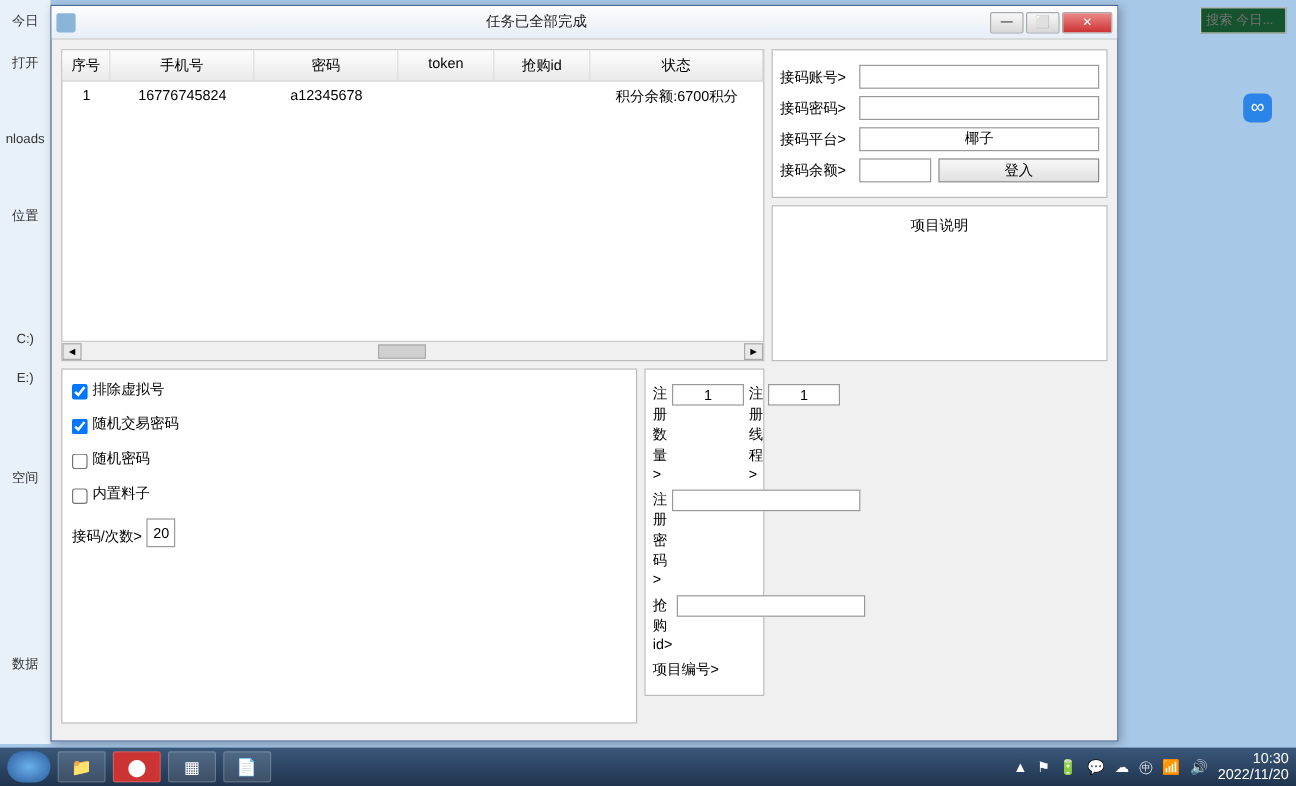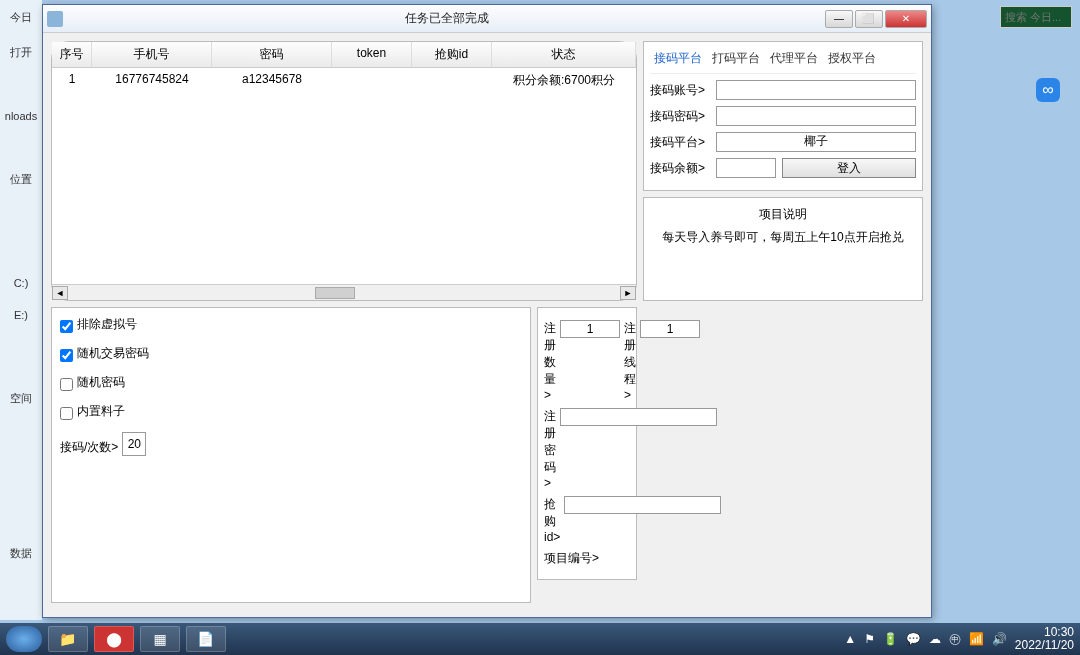--- a/index.html
+++ b/index.html
@@ -17,21 +17,21 @@
 .titlebar-icon { width: 16px; height: 16px; background: #8ab4d8; margin-right: 6px; border-radius: 2px; }
 .titlebar-text { flex: 1; font-size: 12px; color: #222; text-align: center; }
 .win-btns { display: flex; gap: 2px; }
 .win-btn { width: 28px; height: 18px; background: linear-gradient(#f8f8f8,#d8d8d8); border: 1px solid #aaa; border-radius: 2px; display: flex; align-items: center; justify-content: center; font-size: 10px; }
 .win-btn.close { background: linear-gradient(#e88,#c33); color: #fff; width: 42px; }
 
 .window-body { padding: 8px; display: grid; grid-template-columns: 1fr 280px; grid-template-rows: 260px 1fr auto; gap: 6px; height: calc(100% - 28px); }
 
 
 .panel { border: 1px solid #bbb; background: #fff; }
-.table-panel { grid-column: 1; grid-row: 1; display: flex; flex-direction: column; border-radius: 18px; }
+.table-panel { grid-column: 1; grid-row: 1; display: flex; flex-direction: column; }
 .table-header { display: flex; background: linear-gradient(#fdfdfd,#eaeaea); border-bottom: 1px solid #ccc; }
 .th { padding: 4px 6px; border-right: 1px solid #ddd; text-align: center; }
 .table-row { display: flex; }
 .td { padding: 4px 6px; text-align: center; }
 .col-seq { width: 40px; }
 .col-phone { width: 120px; }
 .col-pwd { width: 120px; }
 .col-token { width: 80px; }
 .col-qgid { width: 80px; }
 .col-status { flex: 1; }
@@ -124,47 +124,40 @@
       </div>
       <div class="table-scroll">
         <div class="scroll-arrow" style="left:0">◄</div>
         <div class="scroll-thumb"></div>
         <div class="scroll-arrow" style="right:0">►</div>
       </div>
     </div>
 
     <div class="right-panels">
       <div class="platform-panel">
-        <div class="platform-tabs">
-          <span class="platform-tab active">接码平台</span>
-          <span class="platform-tab">打码平台</span>
-          <span class="platform-tab">代理平台</span>
-          <span class="platform-tab">授权平台</span>
-        </div>
         <div class="form-row">
             <span class="form-label">接码账号&gt;</span>
             <input class="form-input" style="">
           </div>
         <div class="form-row">
             <span class="form-label">接码密码&gt;</span>
             <input class="form-input" style="">
           </div>
         <div class="form-row">
             <span class="form-label">接码平台&gt;</span>
             <div class="form-select">椰子</div>
           </div>
         <div class="form-row">
             <span class="form-label">接码余额&gt;</span>
             <input class="form-input" style="width: 60px; flex: 0 0 auto;">
             <button class="form-btn" style="flex:1">登入</button>
           </div>
       </div>
       <div class="desc-panel">
         <div class="desc-title">项目说明</div>
-        <div class="desc-text">每天导入养号即可，每周五上午10点开启抢兑</div>
       </div>
     </div>
 
     <div class="lower-section">
 
       <div class="options-panel">
         <label class="opt-row">
             <input type="checkbox" checked="" style="">
             <span>排除虚拟号</span>
           </label>

